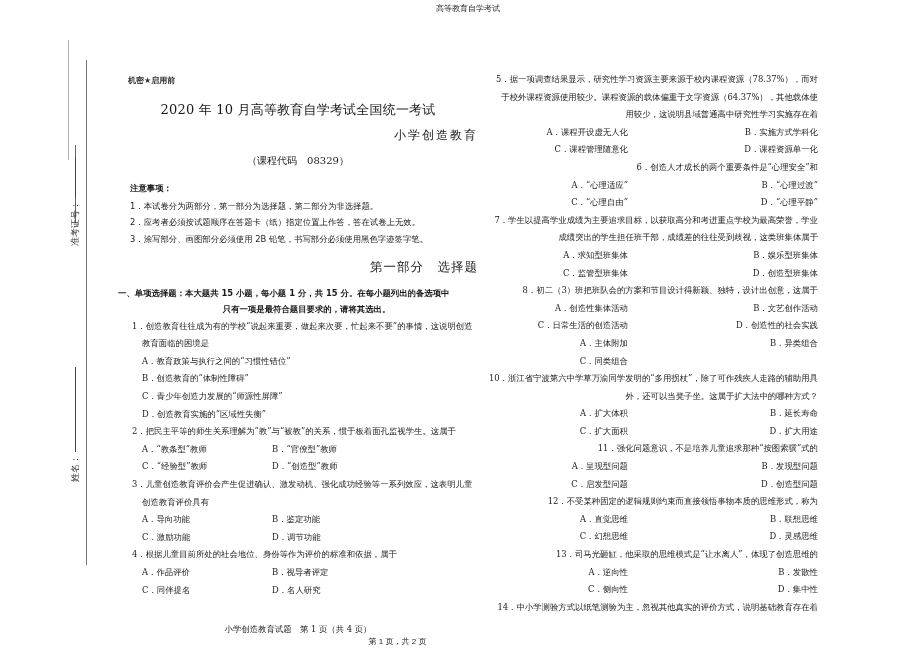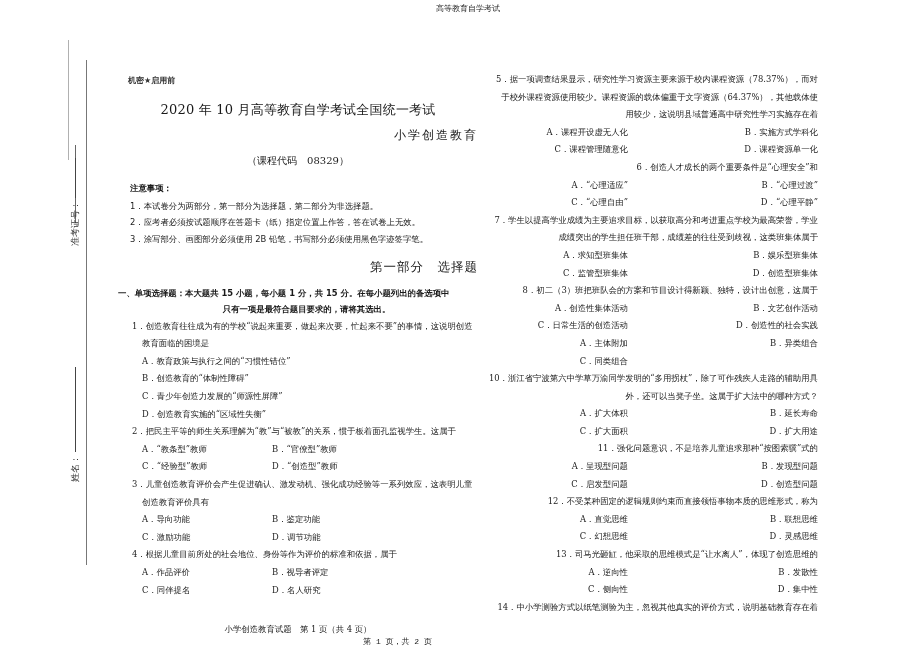--- a/index.html
+++ b/index.html
@@ -5,21 +5,21 @@
   html, body { margin:0; padding:0; }
   body {
     width:920px; height:651px; position:relative; overflow:hidden;
     background:#ffffff; color:#1a1a1a;
     font-family:"DejaVu Serif","Liberation Serif",serif;
   }
   .abs { position:absolute; }
   .doc-header { top:3px; left:8px; width:920px; text-align:center; font-size:8px; color:#222;
     font-family:"DejaVu Sans","Liberation Sans",sans-serif; }
   .doc-footer { top:636px; left:0; width:795px; text-align:center; font-size:8px; color:#222;
-    font-family:Liberation Mono, monospace; }
+    font-family:Liberation Sans, sans-serif; }
   .vline { position:absolute; width:1px; background:#8a8a8a; }
   .margin-label { position:absolute; transform:rotate(-90deg); transform-origin:left top;
     font-size:9px; color:#333; white-space:nowrap; font-family:"DejaVu Sans","Liberation Sans",sans-serif; }
   .margin-label .uline { display:inline-block; width:40px; border-bottom:1px solid #444; margin-left:3px; vertical-align:middle; }
 
   .page { position:absolute; font-size:8.6px; line-height:17.6px; }
   .page-left { left:118px; top:72px; width:360px; }
   .page-right { left:488px; top:71px; width:330px;text-align:right; }
 
   .secret { font-size:8px; font-family:"DejaVu Sans","Liberation Sans",sans-serif; margin-left:10px; font-weight:bold; color:#333;}

